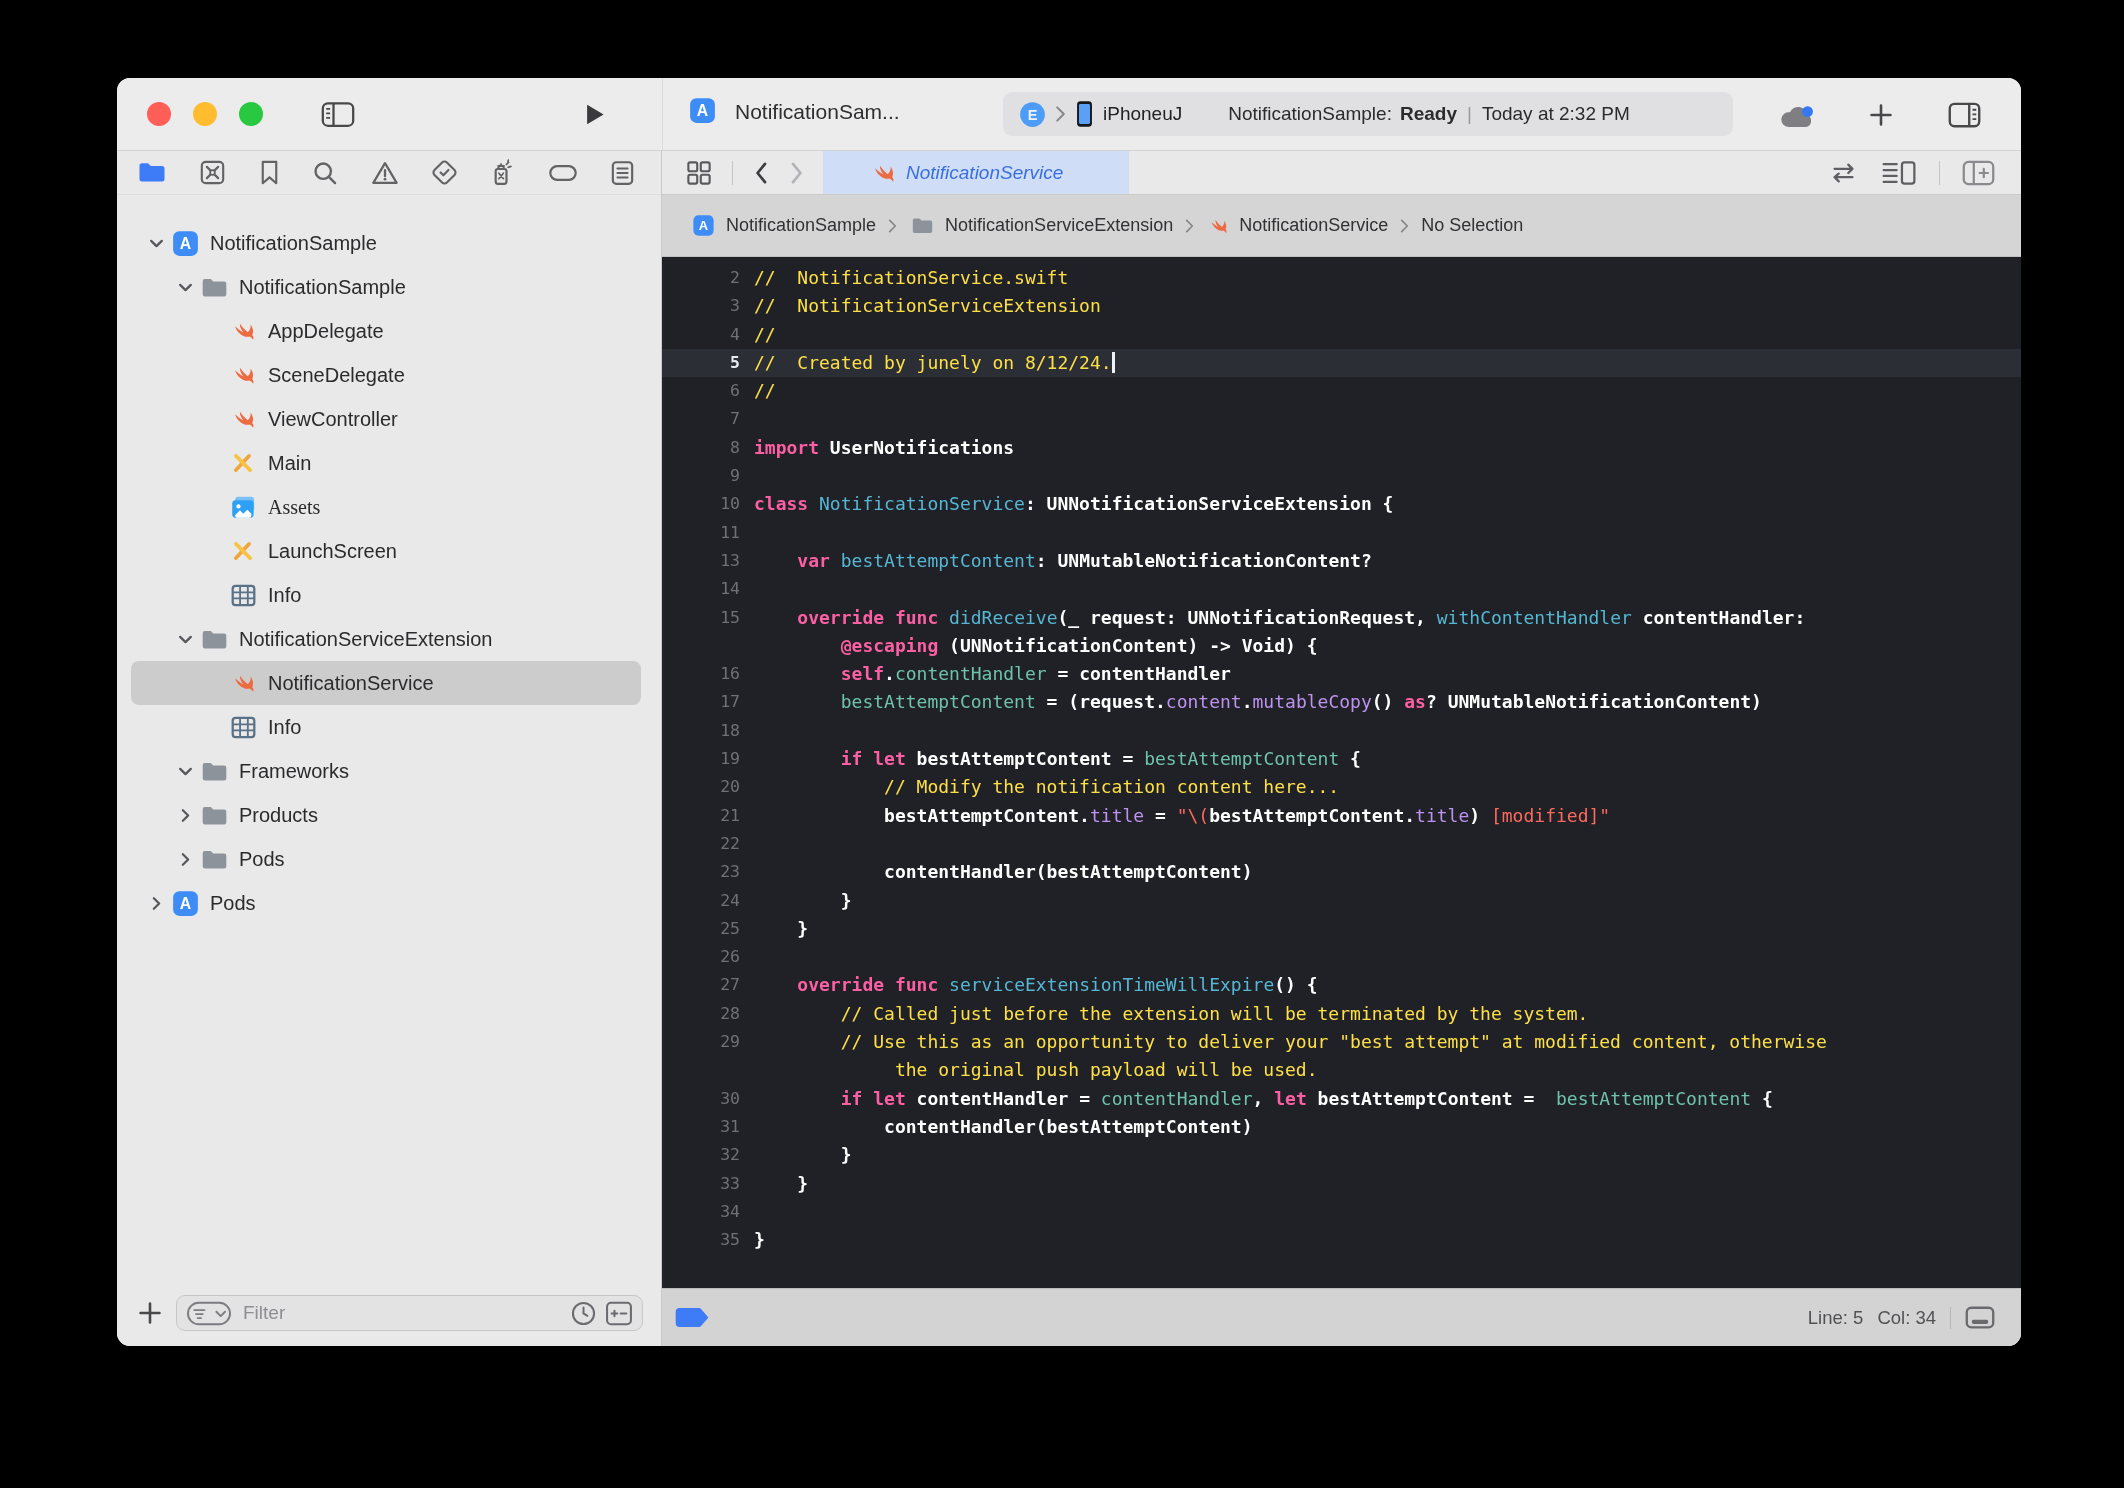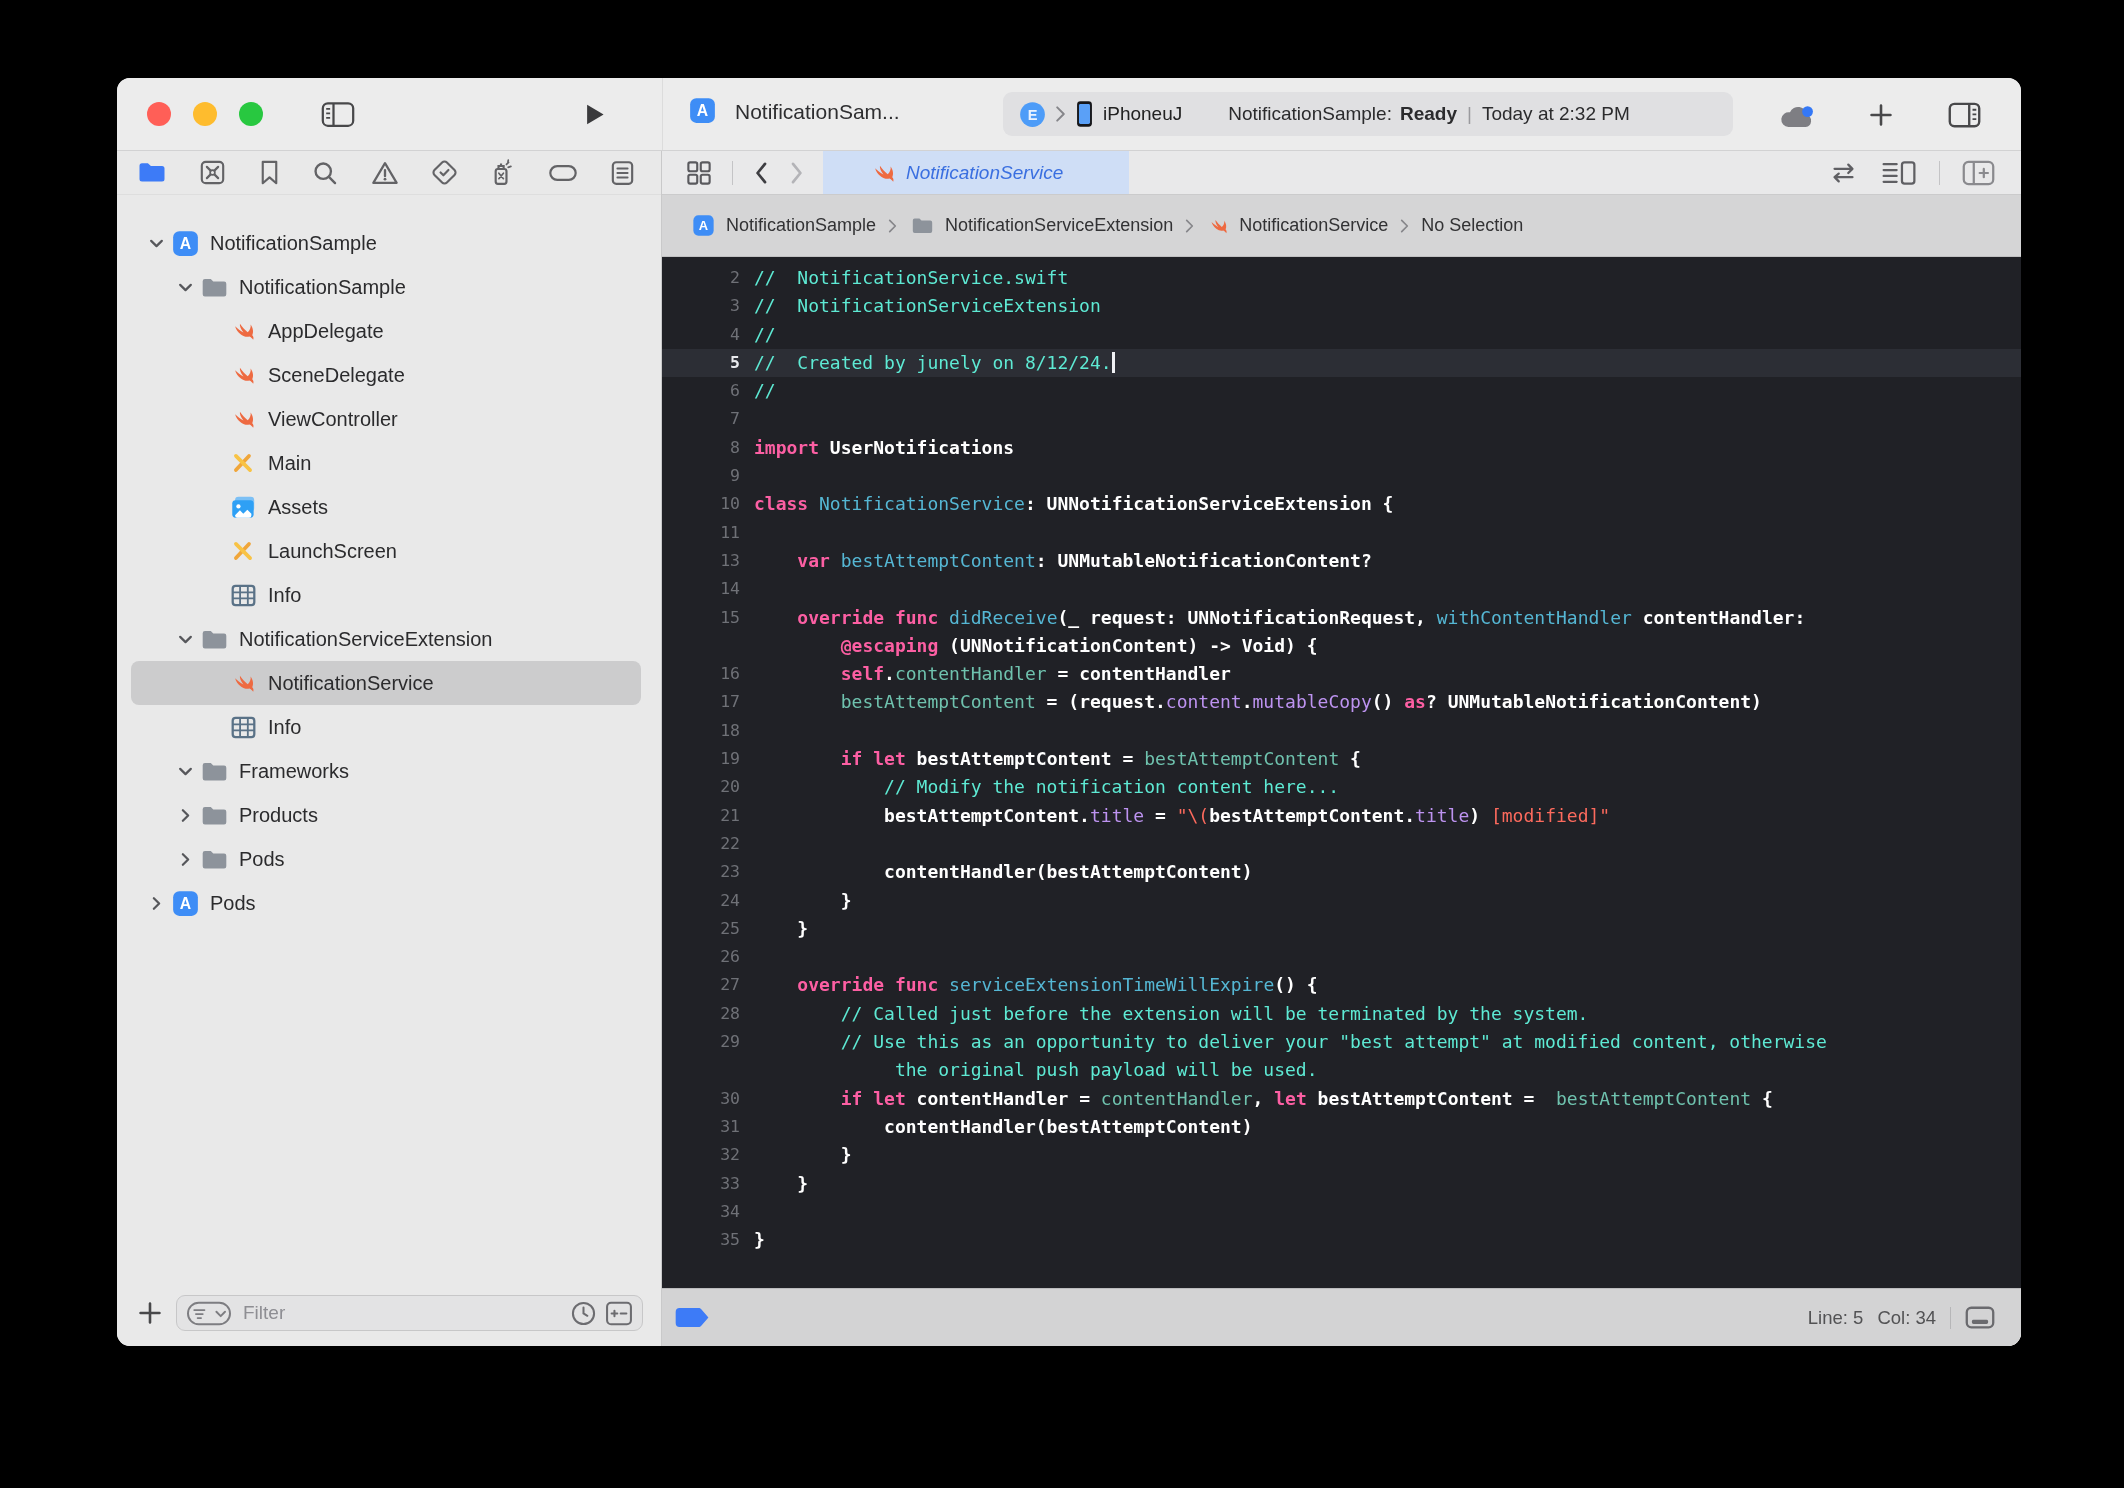--- a/index.html
+++ b/index.html
@@ -67,21 +67,21 @@
 
   
   .codewrap{flex:1;background:#202126;padding-top:7px;overflow:hidden;
     font-family:"DejaVu Sans Mono",monospace}
   .cl{display:flex;height:28.3px;line-height:28.3px;font-size:18px}
   .cl .g{width:92px;flex:none;box-sizing:border-box;text-align:right;padding-right:14px;
     color:#6f7177;font-size:16.5px}
   .cl .t{white-space:pre;flex:1;min-width:0}
   .cl.cur{background:#2c2e35}
   .cl.cur .g{color:#e9eaee;font-weight:700}
-  .cm{color:#5eead4}
+  .cm{color:#fde047}
   .kw{color:#fc5fa3;font-weight:700}
   .decl{color:#55b7d4}
   .prop{color:#6fc2ae}
   .mem{color:#bd93f0}
   .str{color:#fc6a5d}
   .pl{color:#ffffff;font-weight:600}
   .caret{display:inline-block;width:3px;height:21px;background:#f0f1f4;vertical-align:-4px}
 
   
   .ebar{height:57px;flex:none;background:#d3d3d4;border-top:1px solid #bbbbbd;
@@ -302,21 +302,21 @@
           <div class="trow" style="padding-left: 69px;">
             <span class="chev"></span>
             <span class="ticon">
               <svg width="24" height="24" viewBox="0 0 22 22">
                 <path d="M4.5 17.5L16.5 4.5" stroke="#f0a63a" stroke-width="3.4" stroke-linecap="round"></path>
                 <path d="M4.5 4.5l13 13" stroke="#f8c345" stroke-width="3.4" stroke-linecap="round"></path>
               </svg>
             </span>
             <span>Main</span>
           </div>
-          <div class="trow" style="padding-left: 69px;">
+          <div class="trow" style="padding-left: 69px; font-family: Liberation Serif, serif;">
             <span class="chev"></span>
             <span class="ticon">
               <svg width="27" height="25" viewBox="0 0 24 22">
                 <rect x="4.5" y="1.5" width="17" height="13" rx="3" fill="#7cc0f5"></rect>
                 <rect x="2" y="4.5" width="19" height="15.5" rx="3" fill="#2ea0f5"></rect>
                 <circle cx="7.5" cy="10" r="1.9" fill="#fff"></circle>
                 <path d="M4.5 17.8l4.3-4.3 3 3 3.6-3.6 3.6 3.6v1.5a2 2 0 0 1-2 2H6.5a2 2 0 0 1-2-2z" fill="#fff"></path>
               </svg>
             </span>
             <span>Assets</span>

